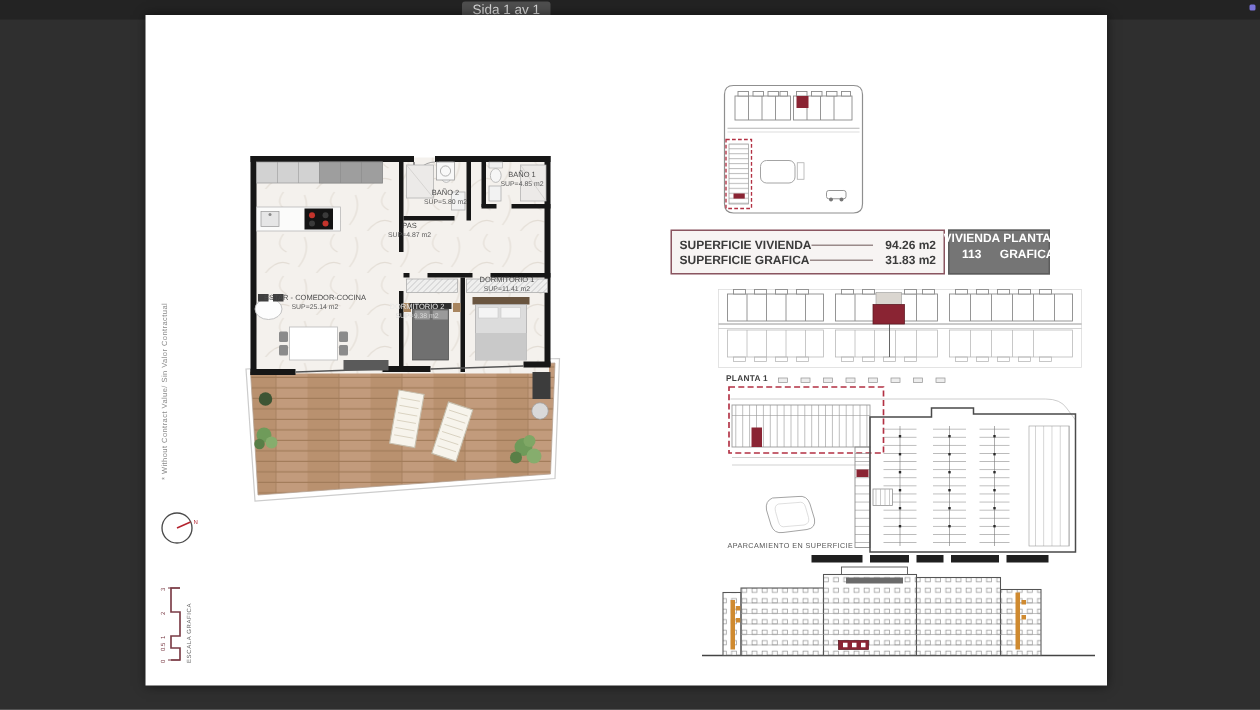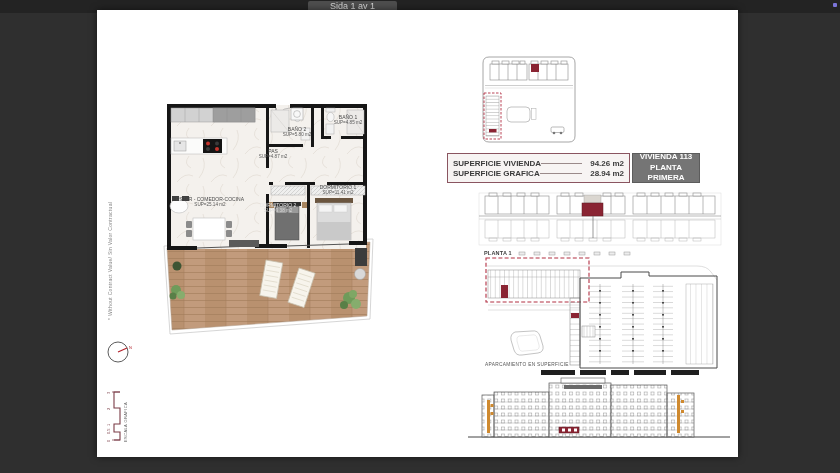--- a/index.html
+++ b/index.html
@@ -1,41 +1,41 @@
 <!DOCTYPE html>
 <html><head>
 <meta charset="utf-8">
 <style>
   html,body{margin:0;padding:0;background:#2f2f2f;width:840px;height:473px;overflow:hidden;
     font-family:"Liberation Sans", sans-serif;}
   .stage{position:relative;width:840px;height:473px;background:#2f2f2f;}
   .topbar{position:absolute;left:0;top:0;width:840px;height:13px;background:#232323;}
   .page-badge{position:absolute;left:308px;top:1px;background:#4e4e4e;color:#d9d9d9;
-    font-size:9px;line-height:11px;padding:0 22px;border-radius:2px;}
+    font-size:9px;line-height:11px;padding:0 7px;border-radius:2px;}
   .purple-dot{position:absolute;left:833px;top:3px;width:4px;height:4px;background:#7b74d8;border-radius:1px;}
   .page{position:absolute;left:97px;top:10px;width:641px;height:447px;background:#ffffff;
     box-shadow:0 0 7px rgba(0,0,0,0.55);}
   .abs{position:absolute;}
   
   .vtext{position:absolute;left:10px;top:172px;height:138px;writing-mode:vertical-rl;
     transform:rotate(180deg);font-size:5px;color:#8a8a8a;letter-spacing:.3px;white-space:nowrap;}
   
   .room-label{position:absolute;text-align:center;color:#4a4a4a;font-size:5px;line-height:1.25;}
   .room-label .rn{display:block;}
   .room-label .ra{display:block;font-size:4.6px;color:#5a5a5a;}
   
   .info-table{position:absolute;left:350px;top:143px;width:270px;height:30px;display:flex;}
   .it-left{width:183px;height:30px;background:#f7f4f3;border:1px solid #8a5560;box-sizing:border-box;
     display:flex;flex-direction:column;justify-content:center;gap:1px;padding:0 5px;}
   .it-row{display:flex;align-items:center;font-size:8px;font-weight:bold;color:#3b3b3b;}
   .it-label{flex:0 0 auto;}
   .it-dash{flex:1 1 auto;height:1px;background:#9a8a8a;margin:0 6px;max-width:44px;margin-left:auto;margin-right:8px;}
   .it-value{flex:0 0 auto;}
   .it-right{width:68px;height:30px;margin-left:2px;background:#757575;border:1px solid #5c5c5c;
-    box-sizing:border-box;display:flex;flex-direction:column;justify-content:center;text-align:center;
+    box-sizing:border-box;display:flex;flex-direction:row;justify-content:center;text-align:center;
     color:#ffffff;font-size:8px;font-weight:bold;line-height:1.35;}
   .small-title{position:absolute;font-size:5.5px;font-weight:bold;color:#3f3f3f;letter-spacing:.2px;}
   .small-caption{position:absolute;font-size:4.8px;color:#555;letter-spacing:.3px;}
 </style>
 </head>
 <body>
 
 <div class="stage">
   <div class="topbar"></div>
   <div class="page-badge">Sida 1 av 1</div>
@@ -295,26 +295,26 @@
     <div class="info-table">
       <div class="it-left">
         <div class="it-row">
           <span class="it-label">SUPERFICIE VIVIENDA</span>
           <span class="it-dash"></span>
           <span class="it-value">94.26 m2</span>
         </div>
         <div class="it-row">
           <span class="it-label">SUPERFICIE GRAFICA</span>
           <span class="it-dash"></span>
-          <span class="it-value">28.94 m2</span>
+          <span class="it-value">31.83 m2</span>
         </div>
       </div>
       <div class="it-right">
         <div>VIVIENDA 113</div>
-        <div>PLANTA PRIMERA</div>
+        <div>PLANTA GRAFICA</div>
       </div>
     </div>
 
     <svg class="abs" style="left:380px;top:182px" width="246" height="58" viewBox="0 0 246 58">
       <rect x="2" y="1" width="242" height="52" fill="none" stroke="#dadada" stroke-width="0.5"></rect>
       <g fill="#ffffff" stroke="#8a8a8a" stroke-width="0.6">
         <rect x="8" y="4" width="64" height="18"></rect>
         <rect x="12" y="1" width="8" height="3"></rect>
           <rect x="26" y="1" width="8" height="3"></rect>
         <rect x="40" y="1" width="8" height="3"></rect>

